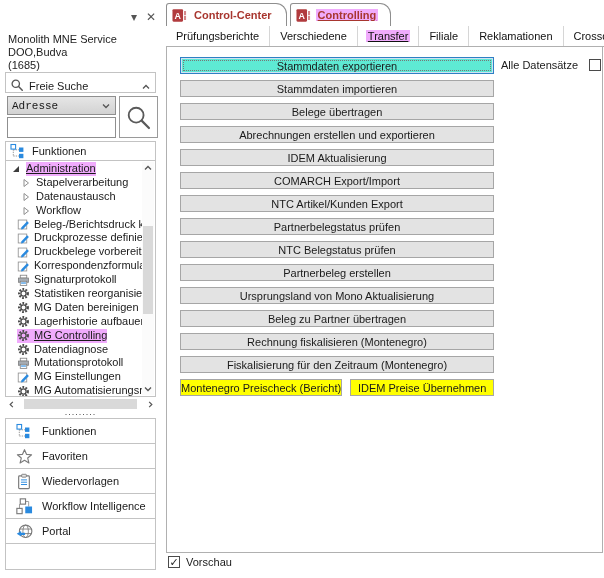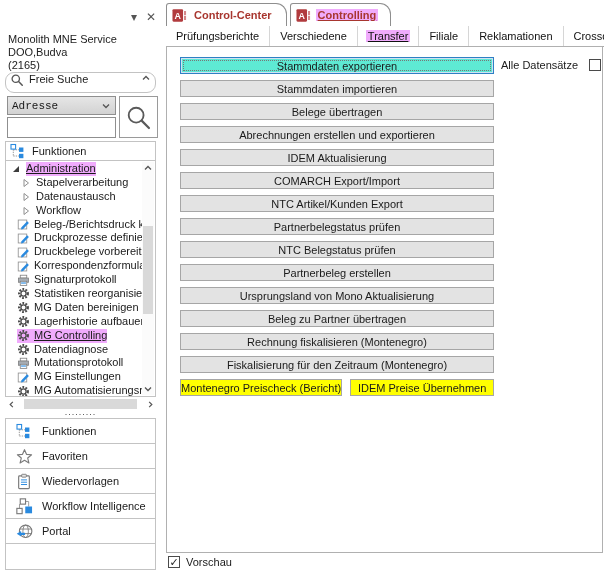--- a/index.html
+++ b/index.html
@@ -10,21 +10,21 @@
   }
   .hl{background:#f0abfc;text-decoration:underline;}
   .ic{display:inline-flex;align-items:center;justify-content:center;flex:0 0 auto;}
 
   
   #sidebar{position:absolute;left:2px;top:0;width:158px;height:578px;background:#fff;}
   #dock{position:absolute;top:10px;right:4px;display:flex;gap:9px;color:#555;font-size:12px;}
   #dock span{cursor:pointer;line-height:14px;}
   #company{position:absolute;top:33px;left:6px;line-height:13px;color:#222;}
   .side-box{position:absolute;left:3px;width:151px;border:1px solid #c3c3c3;background:#fff;box-sizing:border-box;}
-  #hdr-search{top:72px;height:21px;display:flex;align-items:flex-start;padding:0 4px;gap:5px;border-radius:9px;}
+  #hdr-search{top:72px;height:21px;display:flex;align-items:flex-end;padding:0 4px;gap:5px;}
   #hdr-search .grow{flex:1;}
   #combo{position:absolute;left:5px;top:96px;width:109px;height:19px;box-sizing:border-box;
     border:1px solid #8f8f8f;background:linear-gradient(#e6e6e6,#d2d2d2);
     display:flex;align-items:center;padding:0 4px;gap:4px;cursor:pointer;font-family:Liberation Mono, monospace;}
   #combo .grow{flex:1;}
   #search-input{position:absolute;left:5px;top:117px;width:109px;height:21px;box-sizing:border-box;
     border:1px solid #8f8f8f;background:#fff;font:inherit;padding:0 3px;}
   #search-btn{position:absolute;left:117px;top:96px;width:39px;height:42px;box-sizing:border-box;
     border:1px solid #9a9a9a;background:#fff;display:flex;align-items:center;justify-content:center;cursor:pointer;}
   #hdr-functions{top:141px;height:20px;display:flex;align-items:center;padding:0 4px;gap:6px;}
@@ -88,21 +88,21 @@
 </head>
 <body>
 
 <div id="sidebar">
   <div id="dock">
     <span>▾</span>
     <span>✕</span>
   </div>
   <div id="company">
     <div>Monolith MNE Service DOO,Budva</div>
-    <div>(2165)</div>
+    <div>(1685)</div>
     <div>Geschäftsjahr 2024</div>
   </div>
 
   <div id="hdr-search" class="side-box">
     <span class="ic" id="hdr-search-icon">
         <svg width="14" height="14" viewBox="0 0 16 16">
           <circle cx="6.6" cy="6.6" r="4.2" fill="none" stroke="#555" stroke-width="1.5"></circle>
           <line x1="9.8" y1="9.8" x2="14" y2="14" stroke="#555" stroke-width="1.7" stroke-linecap="round"></line>
         </svg>
       </span>

